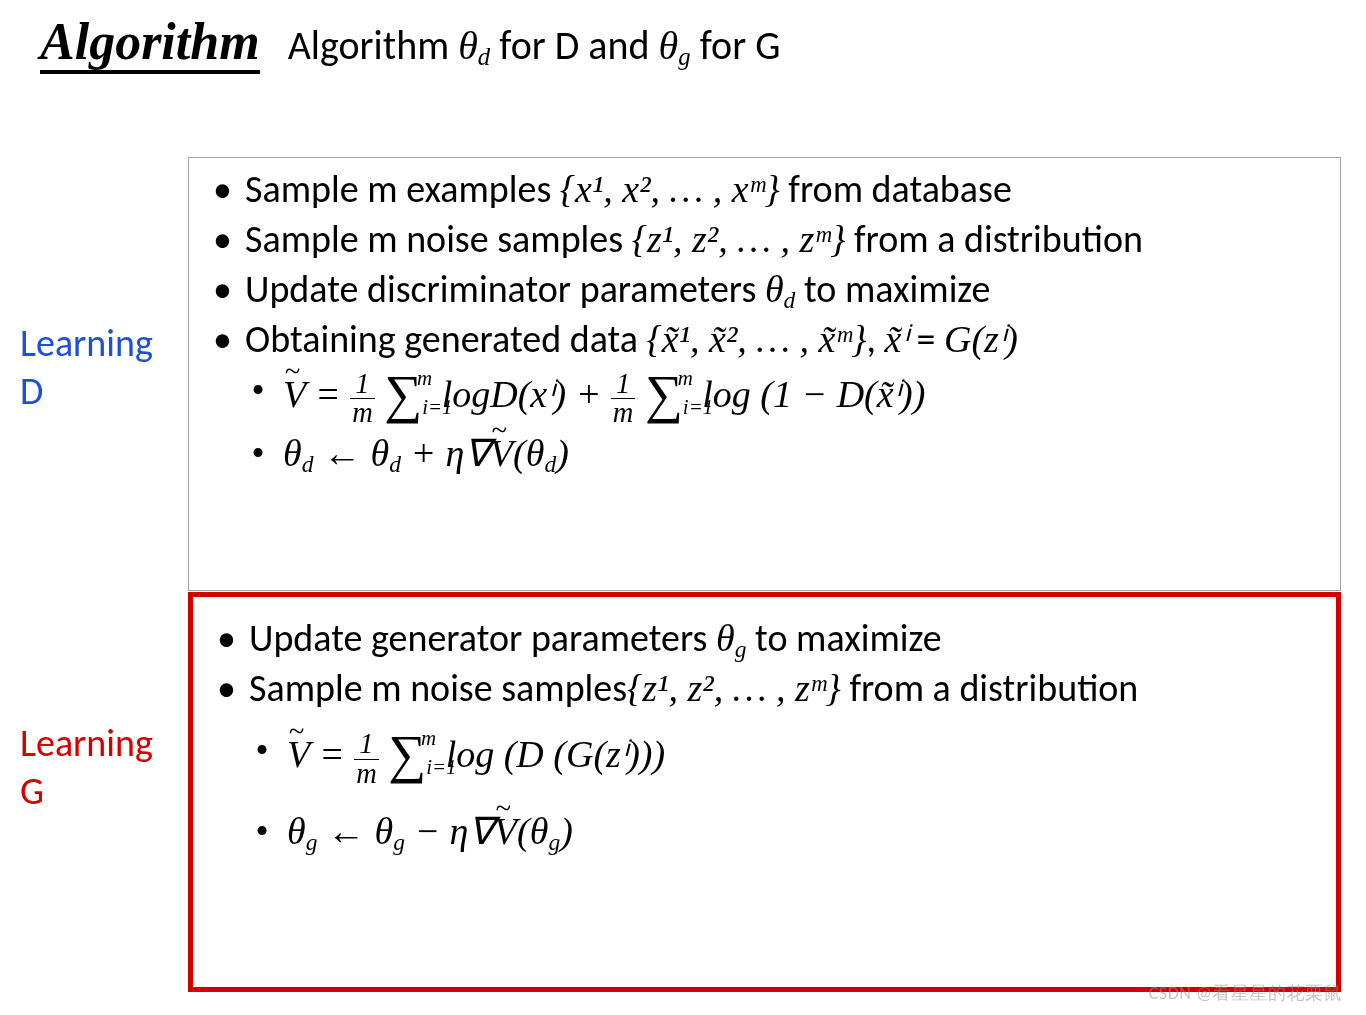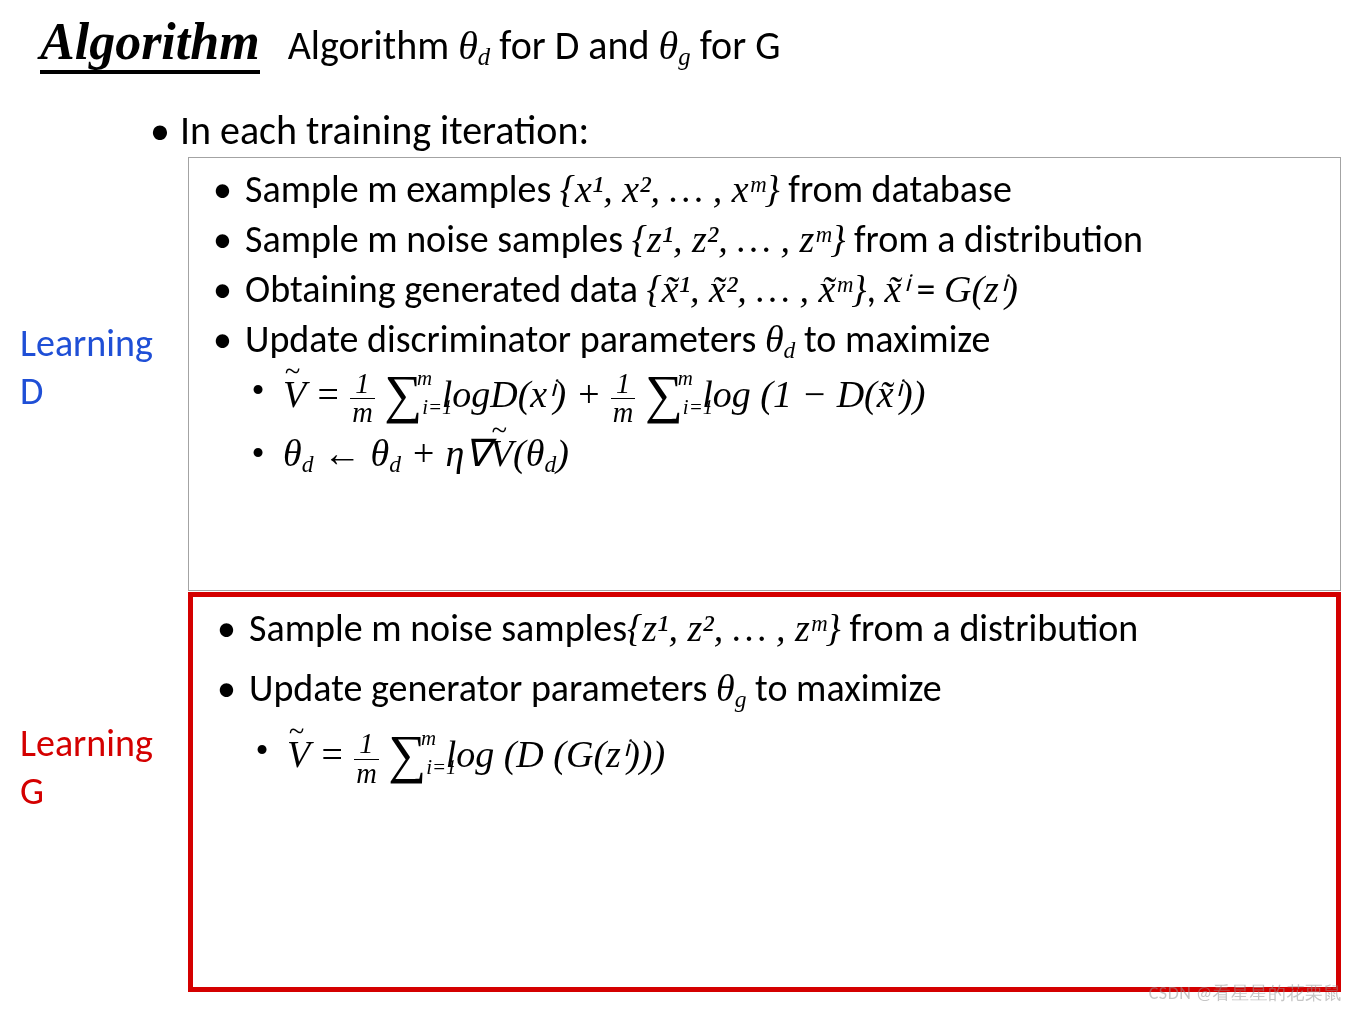--- a/index.html
+++ b/index.html
@@ -131,63 +131,63 @@
 
 <div class="page">
 
   <div class="title-row">
     <span class="algo-label">Algorithm</span>
     <span class="title-text">
       <span>Algorithm </span><span class="ml"><span>θ</span><sub>d</sub></span><span> for D and </span><span class="ml"><span>θ</span><sub>g</sub></span><span> for G</span>
     </span>
   </div>
 
-  <div class="iter-line">
-    <span class="bullet">•</span><span>In each training iteration:</span>
-  </div>
 
   <div class="side-label side-d">
     <span>Learning</span><br>
     <span>D</span>
   </div>
   <div class="side-label side-g">
     <span>Learning</span><br>
     <span>G</span>
   </div>
 
   <div class="box box-d">
     <div class="item">
       <span>Sample m examples </span><span class="ml">{x¹, x², … , xᵐ}</span><span> from database</span>
     </div>
     <div class="item">
       <span>Sample m noise samples </span><span class="ml">{z¹, z², … , zᵐ}</span><span> from a distribution</span>
     </div>
     <div class="item">
-      <span>Obtaining generated data </span><span class="ml">{x̃¹, x̃², … , x̃ᵐ}</span><span>, </span><span class="ml">x̃ⁱ</span><span> = </span><span class="ml">G(zⁱ)</span>
+      <span>Update discriminator parameters </span><span class="ml"><span>θ</span><sub>d</sub></span><span> to maximize</span>
     </div>
     <div class="item">
-      <span>Update discriminator parameters </span><span class="ml"><span>θ</span><sub>d</sub></span><span> to maximize</span>
+      <span>Obtaining generated data </span><span class="ml">{x̃¹, x̃², … , x̃ᵐ}</span><span>, </span><span class="ml">x̃ⁱ</span><span> = </span><span class="ml">G(zⁱ)</span>
     </div>
     <div class="sub ml">
       <span class="tilde">V</span><span> = </span><span class="frac"><span class="n">1</span><span class="d">m</span></span>
       <span class="big">∑</span><span class="sumsub">i=1</span><span class="sumsup">m</span><span> logD(xⁱ) + </span><span class="frac"><span class="n">1</span><span class="d">m</span></span>
       <span class="big">∑</span><span class="sumsub">i=1</span><span class="sumsup">m</span><span> log (1 − D(x̃ⁱ))</span>
     </div>
     <div class="sub ml">
       <span>θ</span><sub>d</sub> ← <span>θ</span><sub>d</sub> + η∇<span class="tilde">V</span>(θ<sub>d</sub>)
     </div>
   </div>
 
   <div class="box box-g">
+    <div class="item" style="margin-top:10px;">
+      <span>Update generator parameters </span><span class="ml"><span>θ</span><sub>g</sub></span><span> to maximize</span>
+    </div>
     <div class="item">
       <span>Sample m noise samples</span><span class="ml">{z¹, z², … , zᵐ}</span><span> from a distribution</span>
-    </div>
-    <div class="item" style="margin-top:10px;">
-      <span>Update generator parameters </span><span class="ml"><span>θ</span><sub>g</sub></span><span> to maximize</span>
     </div>
     <div class="sub ml" style="margin-top:12px;">
       <span class="tilde">V</span><span> = </span><span class="frac"><span class="n">1</span><span class="d">m</span></span>
       <span class="big">∑</span><span class="sumsub">i=1</span><span class="sumsup">m</span><span> log (D (G(zⁱ)))</span>
+    </div>
+    <div class="sub ml" style="margin-top:18px;">
+      <span>θ</span><sub>g</sub> ← <span>θ</span><sub>g</sub> − η∇<span class="tilde">V</span>(θ<sub>g</sub>)
     </div>
   </div>
 
   <div class="watermark">CSDN @看星星的花栗鼠</div>
 </div>
 
 </body></html>

